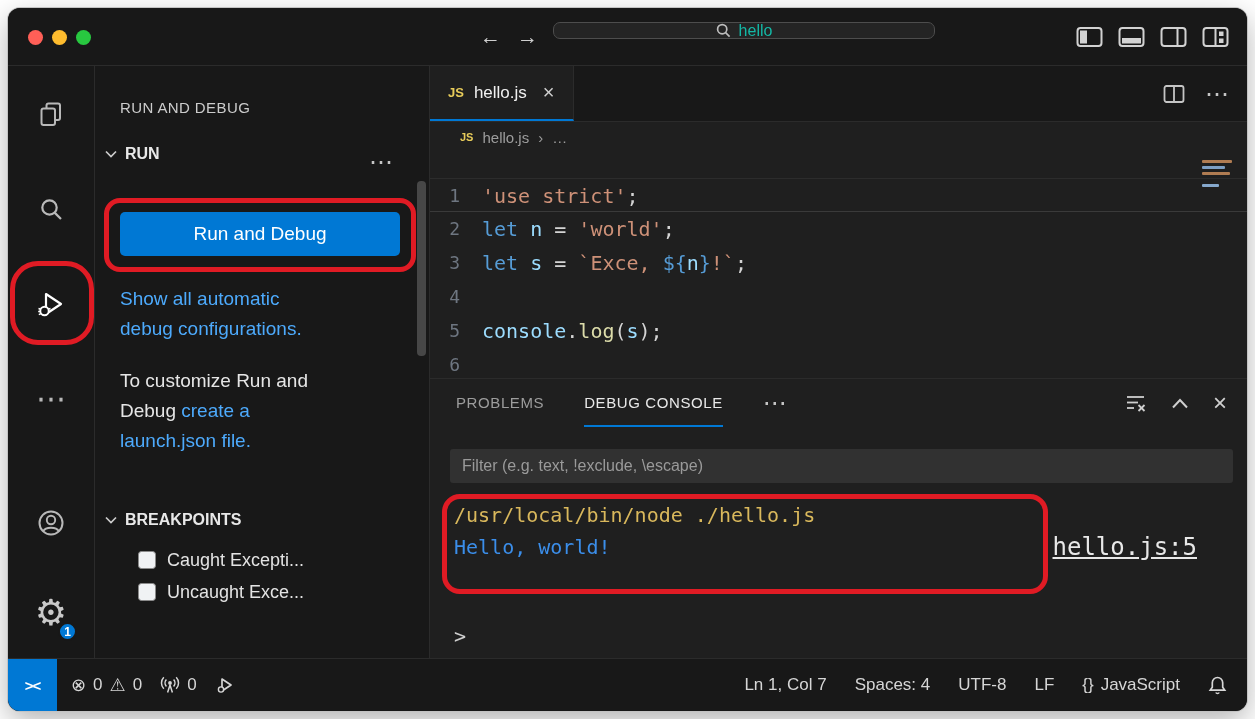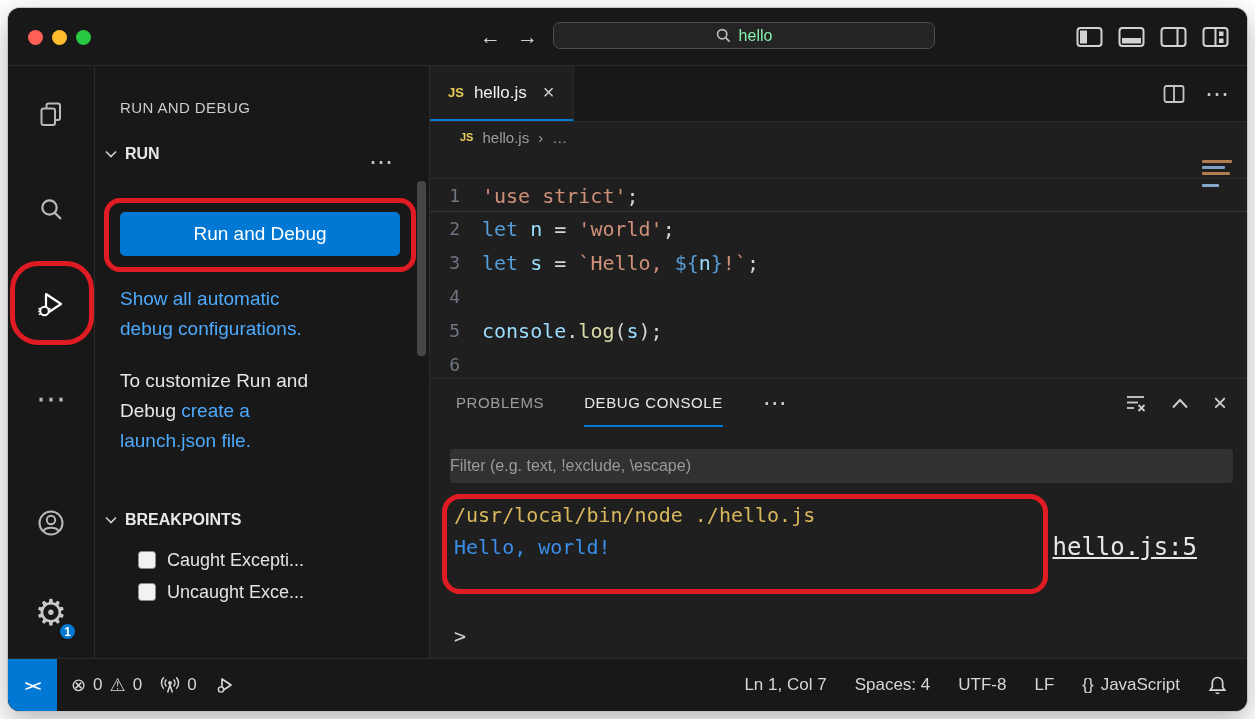--- a/index.html
+++ b/index.html
@@ -10,23 +10,23 @@
     border-radius:12px;overflow:hidden;display:flex;flex-direction:column;
     box-shadow:0 0 0 1px #c3c3c3,0 10px 30px rgba(0,0,0,.3)}
 
   
   .titlebar{height:58px;flex:none;background:#181818;border-bottom:1px solid #2b2b2b;position:relative}
   .traffic{position:absolute;left:20px;top:22px;display:flex;gap:9px}
   .tl{width:15px;height:15px;border-radius:50%}
   .tl.c{background:#ff5f57}.tl.m{background:#febc2e}.tl.z{background:#28c840}
   .nav-arrows{position:absolute;left:472px;top:0;height:58px;display:flex;align-items:center;gap:16px;
     color:#cfcfcf;font-size:21px}
-  .cmd-center{position:absolute;left:545px;top:14px;width:382px;height:27px;background:#242424;
+  .cmd-center{position:absolute;left:545px;top:14px;width:382px;height:17px;background:#242424;
     border:1px solid #4d4d4d;border-radius:7px;display:flex;align-items:center;justify-content:center;
-    gap:8px;color:#86efac;font-size:16px}
+    gap:8px;color:#14b8a6;font-size:16px}
   .layout-controls{position:absolute;right:18px;top:0;height:58px;display:flex;align-items:center;gap:15px}
   .lc-btn{display:flex;align-items:center;justify-content:center}
 
   
   .main{flex:1;display:flex;min-height:0}
 
   .activitybar{width:87px;flex:none;background:#181818;border-right:1px solid #2b2b2b;
     display:flex;flex-direction:column;align-items:center}
   .ab-item{height:95px;width:100%;display:flex;align-items:center;justify-content:center;color:#b9b9b9;position:relative}
   .ab-item.active{color:#ffffff}
@@ -86,21 +86,21 @@
 
   
   .panel{height:280px;flex:none;border-top:1px solid #2b2b2b;background:#1f1f1f;position:relative}
   .panel-tabs{height:48px;display:flex;align-items:stretch;padding-left:26px;gap:40px;color:#9d9d9d}
   .panel-tab{display:flex;align-items:center;font-size:15px;letter-spacing:.6px;border-bottom:2px solid transparent}
   .panel-tab.active{color:#e9e9e9;border-bottom-color:var(--accent,#0078d4)}
   .panel-more{display:flex;align-items:center;font-size:24px;color:#c5c5c5}
   .panel-actions{position:absolute;right:20px;top:0;height:48px;display:flex;align-items:center;gap:24px;color:#cfcfcf}
   .panel-close{font-size:24px;line-height:1}
   .filter-input{display:block;margin:22px 14px 0 20px;width:calc(100% - 34px);height:34px;background:#313131;
-    border:none;border-radius:3px;color:#cccccc;font-size:16px;padding:0 0;font-family:"Liberation Sans",sans-serif}
+    border:none;border-radius:3px;color:#cccccc;font-size:16px;padding:0 12px;font-family:"Liberation Sans",sans-serif}
   .filter-input::placeholder{color:#9a9a9a}
   .console{position:relative;margin:16px 20px 0 24px;font-family:"DejaVu Sans Mono",monospace;font-size:20px}
   .console-line{height:32px;line-height:32px;white-space:pre}
   .c-command{color:var(--console-command,#d9b85c)}
   .c-output{color:var(--console-output,#3b8eea)}
   .source-link{position:absolute;right:30px;top:34px;color:#e8e8e8;text-decoration:underline;font-size:24px}
   .prompt-row{position:absolute;left:24px;bottom:10px;color:#cfcfcf;font-family:"DejaVu Sans Mono",monospace;font-size:20px}
 
   
   .statusbar{height:53px;flex:none;background:#181818;border-top:1px solid #2b2b2b;display:flex;
@@ -283,21 +283,21 @@
         <span class="js-badge">JS</span>
         <span>hello.js</span>
         <span>›</span>
         <span>…</span>
       </div>
 
       <div class="code">
         <div id="code-lines">
             <div class="code-line current"><span class="ln">1</span><span class="lt"><span class="tk-str">'use strict'</span><span class="tk-fg">;</span></span></div>
             <div class="code-line"><span class="ln">2</span><span class="lt"><span class="tk-kw">let </span><span class="tk-var">n</span><span class="tk-fg"> = </span><span class="tk-str">'world'</span><span class="tk-fg">;</span></span></div>
-            <div class="code-line"><span class="ln">3</span><span class="lt"><span class="tk-kw">let </span><span class="tk-var">s</span><span class="tk-fg"> = </span><span class="tk-str">`Hello, </span><span class="tk-kw">${</span><span class="tk-var">n</span><span class="tk-kw">}</span><span class="tk-str">!`</span><span class="tk-fg">;</span></span></div>
+            <div class="code-line"><span class="ln">3</span><span class="lt"><span class="tk-kw">let </span><span class="tk-var">s</span><span class="tk-fg"> = </span><span class="tk-str">`Exce, </span><span class="tk-kw">${</span><span class="tk-var">n</span><span class="tk-kw">}</span><span class="tk-str">!`</span><span class="tk-fg">;</span></span></div>
             <div class="code-line"><span class="ln">4</span><span class="lt"></span></div>
             <div class="code-line"><span class="ln">5</span><span class="lt"><span class="tk-var">console</span><span class="tk-fg">.</span><span class="tk-fn">log</span><span class="tk-fg">(</span><span class="tk-var">s</span><span class="tk-fg">)</span><span class="tk-fg">;</span></span></div>
             <div class="code-line"><span class="ln">6</span><span class="lt"></span></div>
           </div>
         <div class="minimap">
           <div class="mm-row" style="width:30px;background:#b07c52"></div>
           <div class="mm-row" style="width:23px;background:#7d9fc4"></div>
           <div class="mm-row" style="width:28px;background:#b07c52"></div>
           <div class="mm-row" style="width:0"></div>
           <div class="mm-row" style="width:17px;background:#86a8cc"></div>

